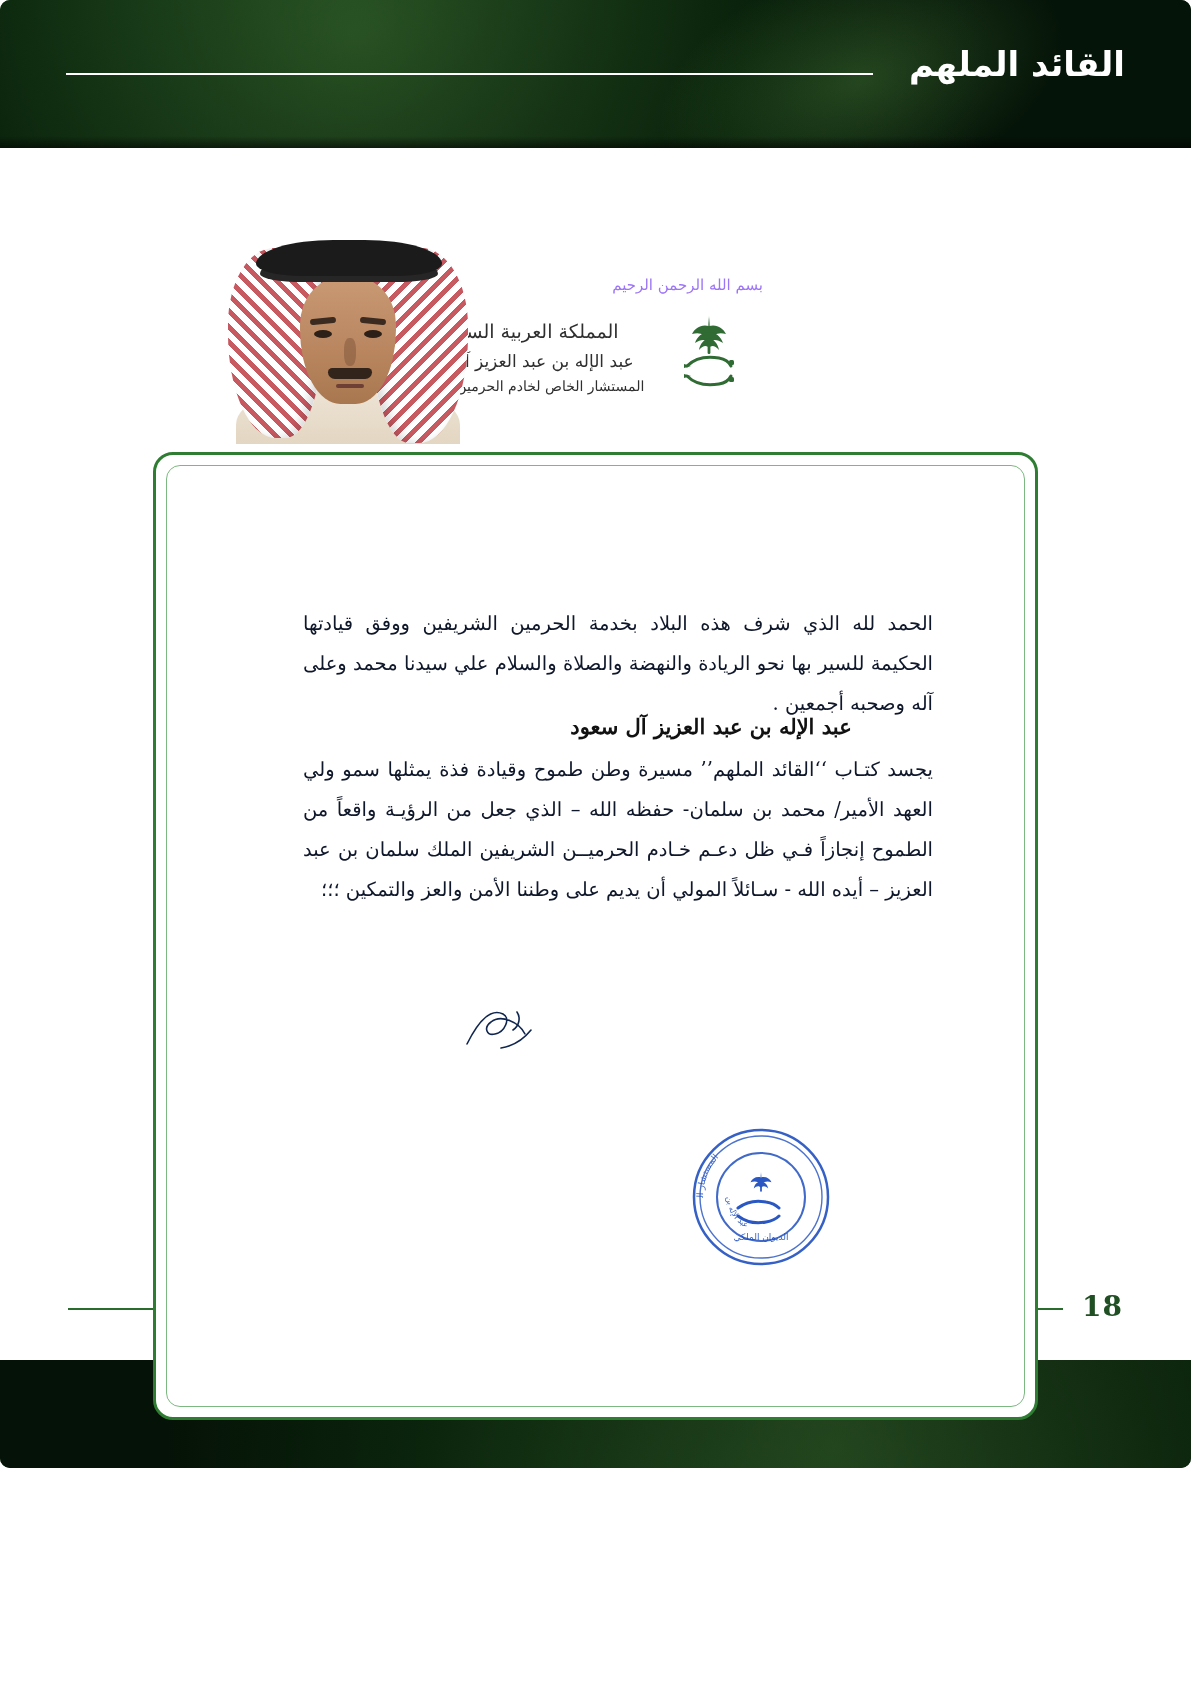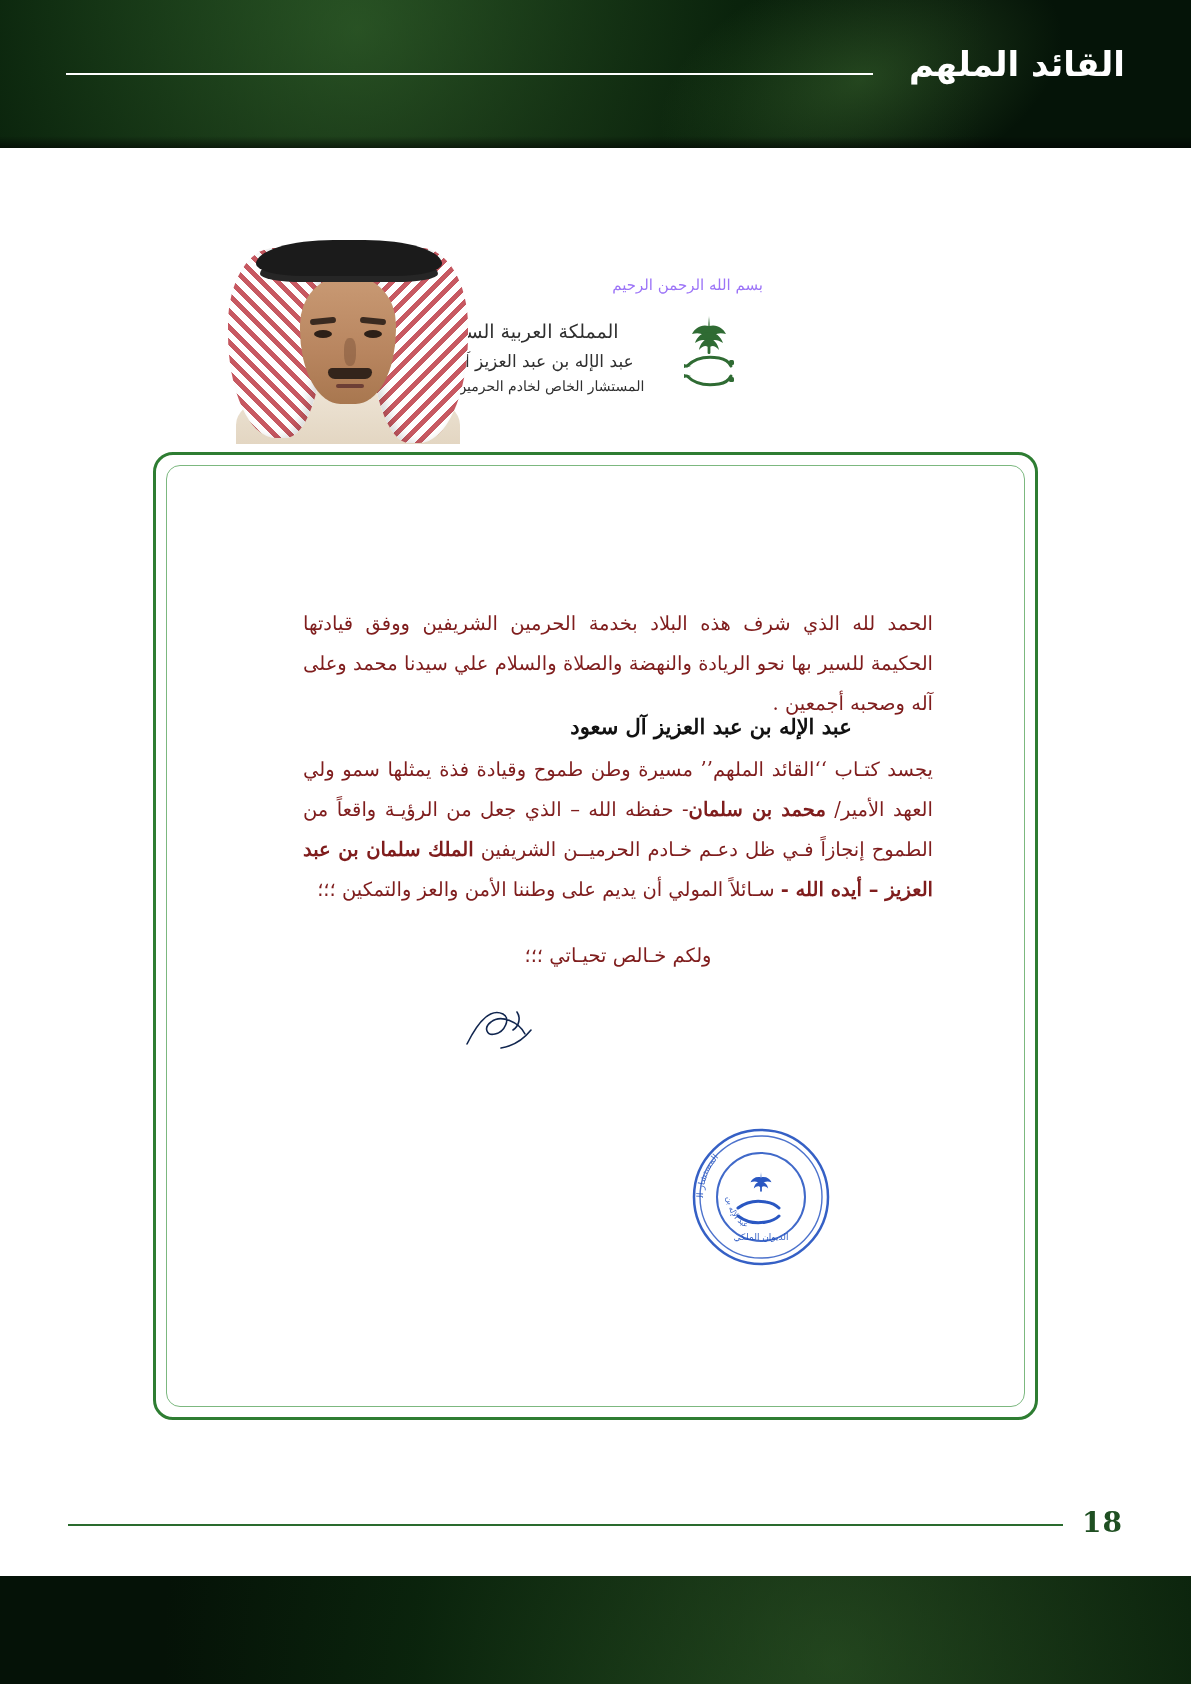--- a/index.html
+++ b/index.html
@@ -3,24 +3,25 @@
 <meta charset="utf-8">
 <style>
   html, body {
     margin: 0;
     padding: 0;
     background: #ffffff;
   }
   .page {
     position: relative;
     width: 1191px;
-    height: 1684px;
+    height: 1468px;
     background: #ffffff;
     overflow: hidden;
     font-family: "DejaVu Sans", "Liberation Sans", sans-serif;
+    border-radius: 10px;
   }
 
   
   .header-band {
     position: absolute;
     top: 0; left: 0;
     width: 1191px;
     height: 148px;
     background:
       radial-gradient(circle at 30% 20%, rgba(60,110,50,0.55) 0%, rgba(10,35,12,0.9) 45%, rgba(5,20,8,1) 75%),
@@ -216,28 +217,28 @@
 
   
   .letter-body {
     position: absolute;
     top: 604px;
     right: 258px;
     width: 630px;
     z-index: 3;
     direction: rtl;
     text-align: justify;
-    color: #7f1d1d;
+    color: #0f172a;
     font-family: "DejaVu Serif", "Liberation Serif", serif;
     font-size: 19.5px;
     line-height: 2.05;
   }
   .letter-body p { margin: 0 0 26px 0; }
   .letter-body p.p-justify { text-align: justify; text-align-last: right; }
-  .b { font-weight: bold; margin-top: 15px; }
+  .b { font-weight: normal; margin-top: 15px; }
   .thanks {
     text-align: center;
     margin-top: 30px;
     margin-bottom: 0;
   }
   .signer {
     position: absolute;
     top: 714px;
     right: 280px;
     width: 400px;
@@ -360,21 +361,20 @@
     </div>
   </div>
 
   <div class="letter-frame">
     <div class="letter-frame-inner"></div>
   </div>
 
   <div class="letter-body">
     <p class="p-justify">الحمد لله الذي شرف هذه البلاد بخدمة الحرمين الشريفين ووفق قيادتها الحكيمة للسير بها نحو الريادة والنهضة والصلاة والسلام علي سيدنا محمد وعلى آله وصحبه أجمعين .</p>
     <p class="p-justify"><span>يجسد كتـاب ‘‘القائد الملهم’’ مسيرة وطن طموح وقيادة فذة يمثلها  سمو ولي العهد الأمير/ </span><span class="b">محمد بن سلمان</span><span>- حفظه الله – الذي جعل من الرؤيـة واقعاً من الطموح إنجازاً فـي ظل دعـم خـادم الحرميــن الشريفين </span><span class="b">الملك سلمان بن عبد العزيز – أيده الله -</span><span>  سـائلاً المولي أن يديم على وطننا الأمن والعز والتمكين ؛؛؛</span></p>
-    <p class="thanks">ولكم خـالص تحيـاتي ؛؛؛</p>
   </div>
 
   <div class="signer">عبد الإله بن عبد العزيز آل سعود</div>
 
   <div class="signature-scribble">
     <svg viewBox="0 0 90 60" width="90" height="60" aria-hidden="true">
       <g fill="none" stroke="#11264f" stroke-width="1.6" stroke-linecap="round">
         <path d="M6 44 C18 20 30 8 42 14 C50 18 44 32 34 34 C26 36 22 28 30 22 C40 14 58 22 64 34"></path>
         <path d="M40 48 C52 46 62 40 70 30"></path>
         <path d="M56 12 C60 18 58 26 52 30"></path>

